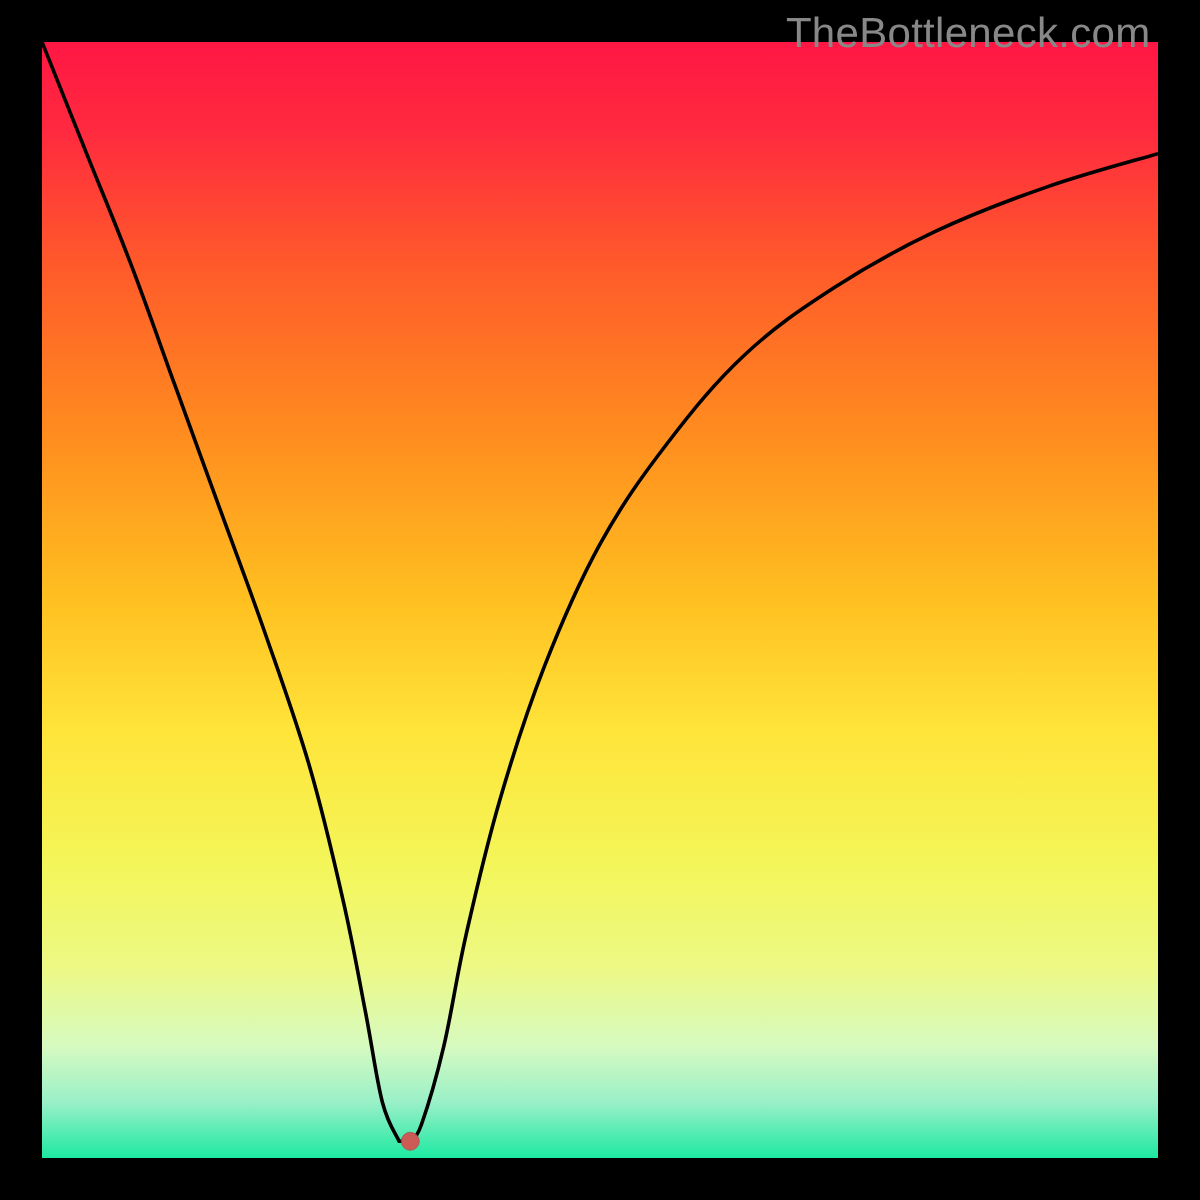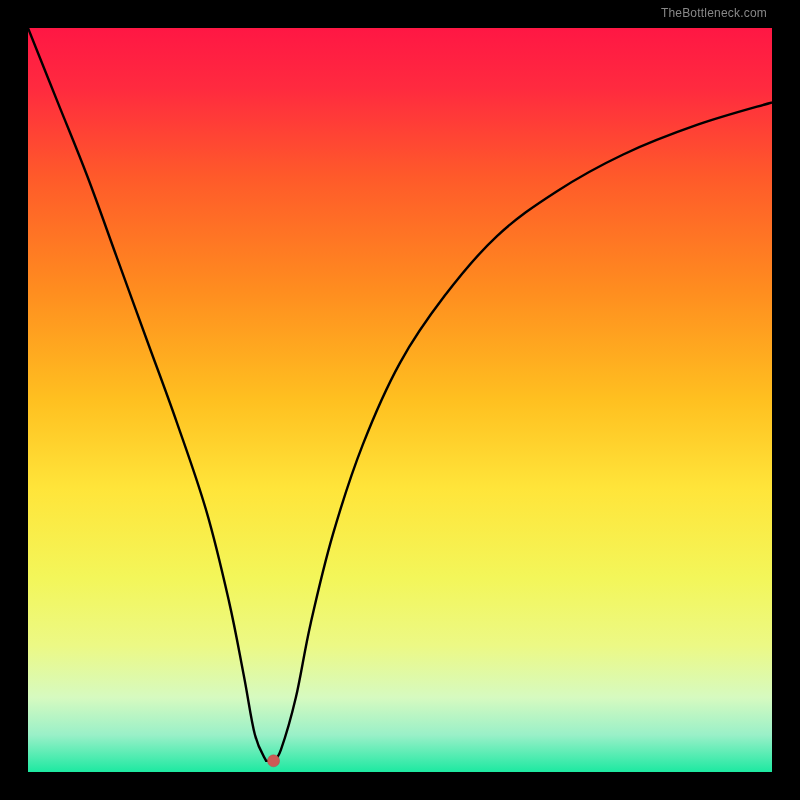--- a/index.html
+++ b/index.html
@@ -24,21 +24,21 @@
     left: 0;
     top: 0;
     width: 744px;
     height: 744px;
   }
   .watermark {
     position: absolute;
     top: 6px;
     right: 33px;
     color: #888;
-    font-size: 12px;
+    font-size: 28px;
     font-weight: 500;
     letter-spacing: 0.2px;
     z-index: 10;
   }
   svg {
     position: absolute;
     left: 0;
     top: 0;
   }
   .curve {

